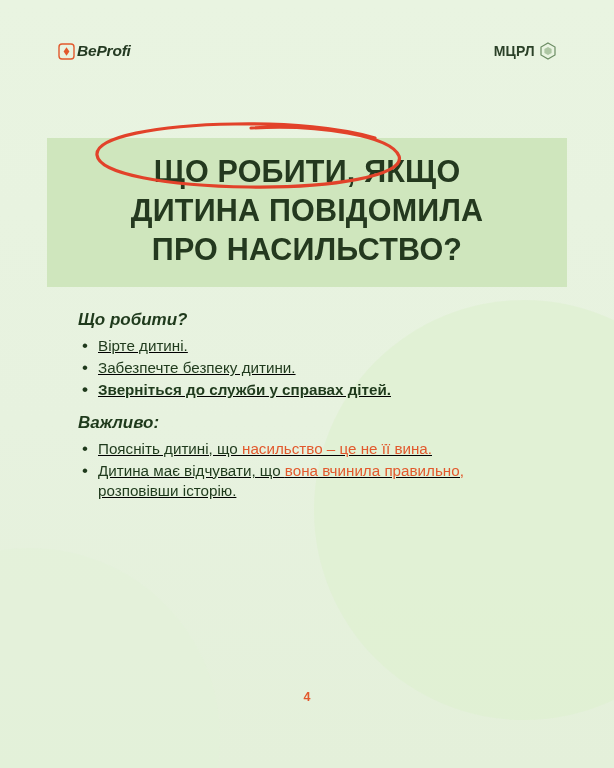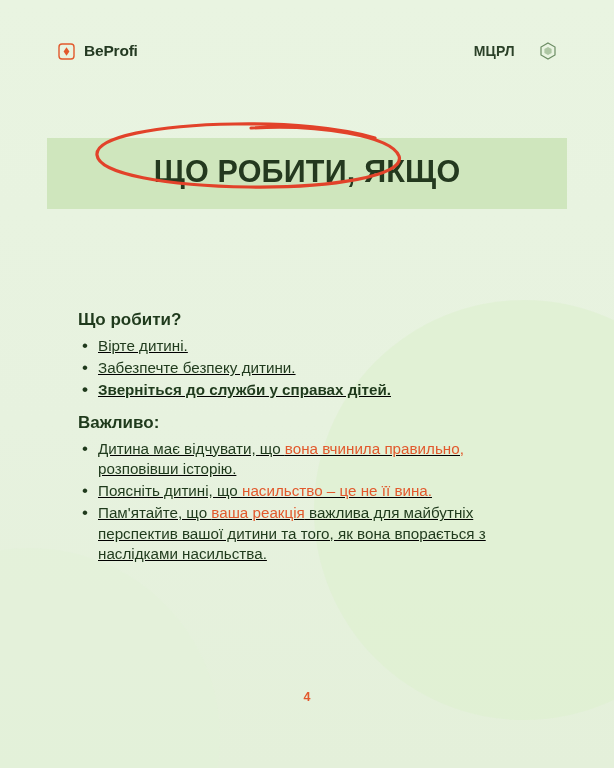--- a/index.html
+++ b/index.html
@@ -53,39 +53,40 @@
     right: 58px;
     height: 34px;
     display: flex;
     align-items: center;
     justify-content: space-between;
     z-index: 3;
   }
   .brand {
     display: flex;
     align-items: center;
-    gap: 9px;
+    gap: 2px;
+    font-style: italic;
   }
   .brand-mark {
     width: 17px;
     height: 17px;
     position: relative;
     display: inline-block;
   }
   .brand-mark svg { display: block; }
   .brand-text {
     font-size: 15.5px;
     font-weight: bold;
     color: #243a22;
     letter-spacing: -0.2px;
   }
   .org {
     display: flex;
     align-items: center;
-    gap: 25px;
+    gap: 5px;
   }
   .org-text {
     font-size: 14px;
     font-weight: bold;
     color: #2b4128;
     letter-spacing: 0.3px;
   }
   .org-mark { width: 16px; height: 18px; display: block; }
 
   
@@ -128,20 +129,21 @@
     top: 310px;
     width: 470px;
     z-index: 3;
   }
   .section + .section { margin-top: 12px; }
   .section-heading {
     font-size: 17px;
     font-weight: bold;
     color: #1f3a1c;
     margin: 0 0 6px 0;
+    font-style: italic;
   }
   ul.bullets {
     list-style: none;
     margin: 0;
     padding: 0;
     text-decoration: underline;
   }
   ul.bullets li {
     position: relative;
     padding-left: 20px;
@@ -217,45 +219,44 @@
       </span>
     </div>
   </div>
 
   <div class="title-band">
     <svg class="scribble" viewBox="0 0 330 76" preserveAspectRatio="none">
       <path d="M168 12 C 236 8, 308 20, 316 40 C 323 60, 248 72, 166 71 C 84 70, 16 58, 14 39 C 12 21, 74 9, 152 8 C 206 7, 258 12, 292 22" fill="none" stroke="#e2422a" stroke-width="3.2" stroke-linecap="round"></path>
     </svg>
     <h1>
       <span class="title-line">ЩО РОБИТИ, ЯКЩО</span>
+      <span class="title-line">ДИТИНА ПОВІДОМИЛА</span>
+      <span class="title-line">ПРО НАСИЛЬСТВО?</span>
     </h1>
   </div>
 
   <div class="content">
 
     <div class="section">
       <div class="section-heading">Що робити?</div>
       <ul class="bullets group-do">
         <li>Вірте дитині.</li>
         <li>Забезпечте безпеку дитини.</li>
         <li class="bold">Зверніться до служби у справах дітей.</li>
       </ul>
     </div>
 
     <div class="section">
       <div class="section-heading">Важливо:</div>
       <ul class="bullets group-important">
         <li>
-          <span>Дитина має відчувати, що </span><span class="hl">вона вчинила правильно,</span><span> розповівши історію.</span>
-        </li>
-        <li>
           <span>Поясніть дитині, що </span><span class="hl">насильство – це не її вина.</span>
         </li>
         <li>
-          <span>Пам'ятайте, що </span><span class="hl">ваша реакція</span><span> важлива для майбутніх перспектив вашої дитини та того, як вона впорається з наслідками насильства.</span>
+          <span>Дитина має відчувати, що </span><span class="hl">вона вчинила правильно,</span><span> розповівши історію.</span>
         </li>
       </ul>
     </div>
 
   </div>
 
   <div class="page-number">4</div>
 
 </div>
 

